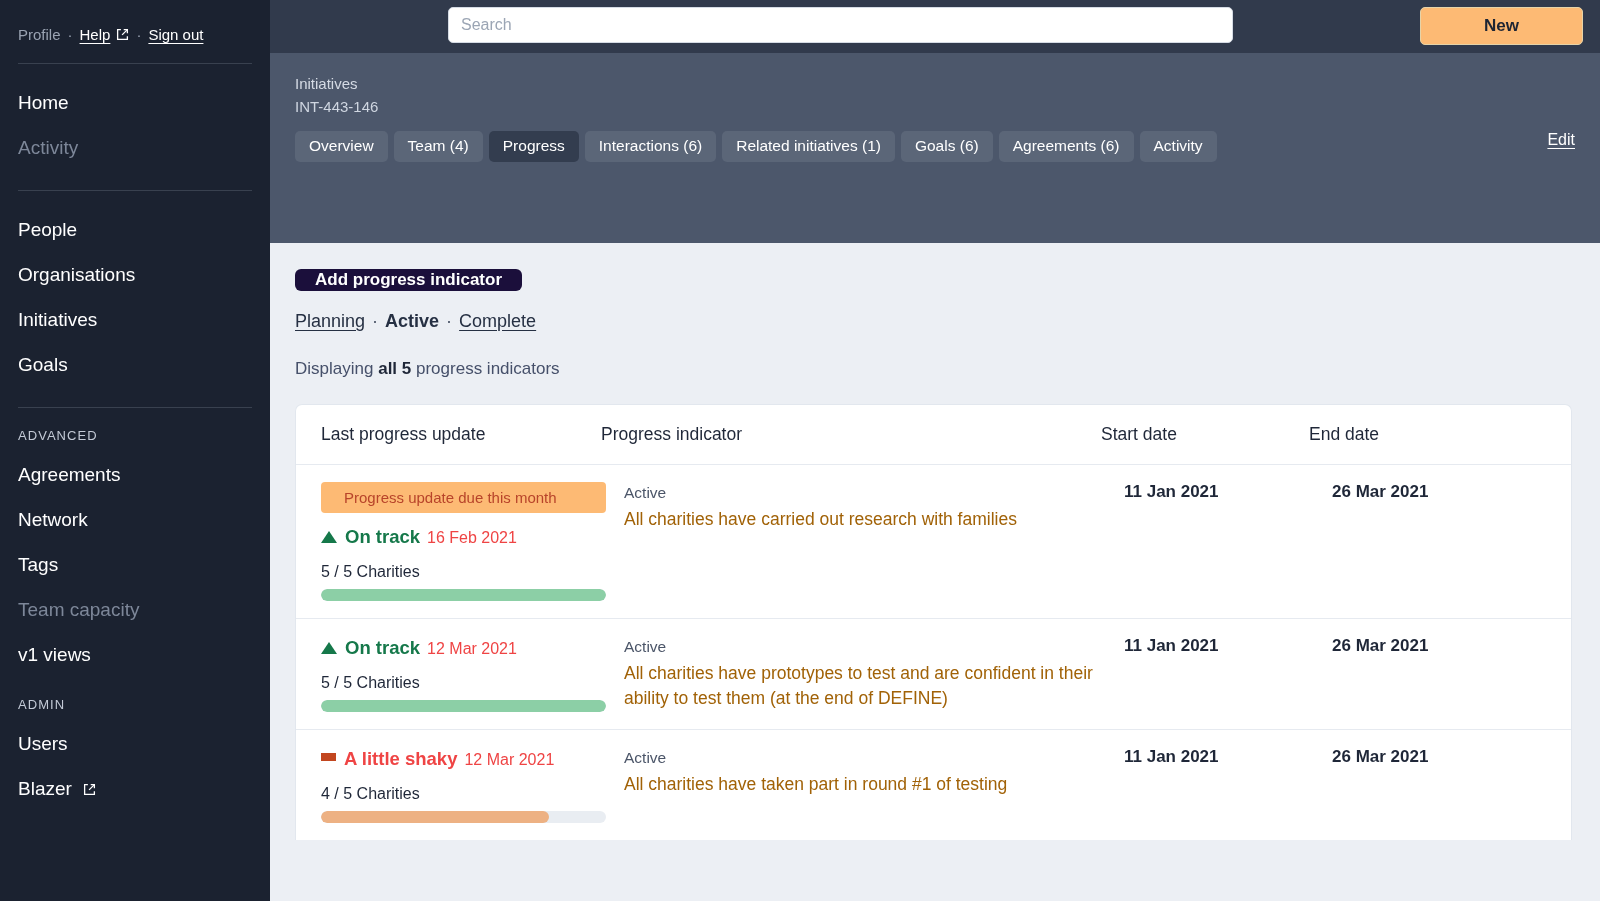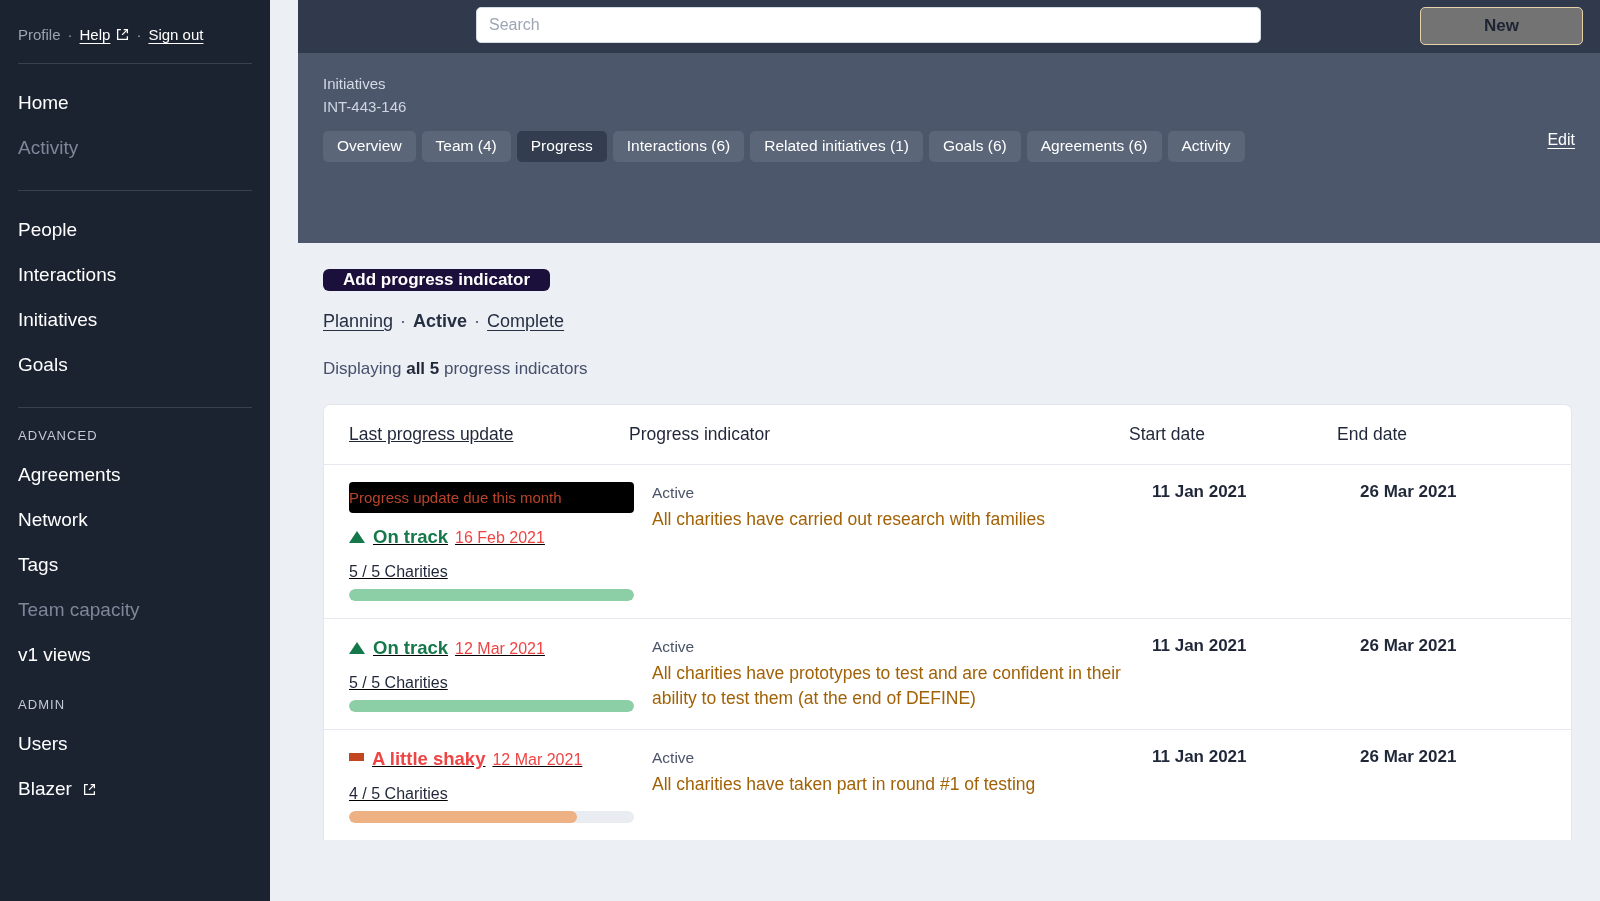--- a/index.html
+++ b/index.html
@@ -2,21 +2,21 @@
 <html><head>
 <meta charset="utf-8">
 <style>
   * { box-sizing: border-box; margin: 0; padding: 0; }
   html, body {
     width: 1600px; height: 901px;
     font-family: "Liberation Sans", sans-serif;
     background: #eceff4;
     overflow: hidden;
   }
-  .app { display: flex; width: 1600px; height: 901px; gap: 28px; }
+  .app { display: flex; width: 1600px; height: 901px; }
 
   
   .sidebar {
     width: 270px; flex: 0 0 270px;
     background: #1b2230;
     color: #ffffff;
     padding: 0 18px;
     height: 901px;
     overflow: hidden;
   }
@@ -76,21 +76,21 @@
     font-size: 16px;
     font-family: "Liberation Sans", sans-serif;
     color: #222b3a;
     padding: 0 12px;
     outline: none;
   }
   .search-input::placeholder { color: #9ba5b4; }
   .new-btn {
     position: absolute; right: 17px; top: 7px;
     width: 163px; height: 38px;
-    background: #737373;
+    background: #fdba74;
     border: 1px solid #e6d3a8;
     border-radius: 5px;
     font-size: 17px; font-weight: bold;
     color: #1d2433;
     font-family: "Liberation Sans", sans-serif;
     cursor: pointer;
   }
 
   .pagehead {
     background: #4c576b;
@@ -153,31 +153,31 @@
     background: #ffffff;
     border-radius: 7px 7px 0 0;
     border: 1px solid #e2e7ee;
     border-bottom: none;
     overflow: hidden;
   }
   .trow { display: flex; border-bottom: 1px solid #e6eaf0; }
   .trow:last-child { border-bottom: none; }
   .th-row { border-bottom: 1px solid #e6eaf0; }
   .cell { padding: 17px 0 17px 0; }
-  .c1 { flex: 0 0 305px; padding-left: 25px; padding-right: 18px; text-decoration: underline; }
+  .c1 { flex: 0 0 305px; padding-left: 25px; padding-right: 18px; }
   .c2 { flex: 0 0 500px; padding-right: 25px; }
   .c3 { flex: 0 0 208px; }
   .c4 { flex: 1 1 auto; }
   .th { font-size: 17.5px; color: #1f2738; padding-top: 19px; padding-bottom: 19px; }
 
   .due-badge {
-    background: #000000;
+    background: #fdba74;
     color: #b8442a;
     font-size: 15px;
-    padding: 7px 0;
+    padding: 7px 23px;
     border-radius: 4px;
     display: block;
     margin-bottom: 12px;
   }
   .status-line { display: flex; align-items: baseline; gap: 7px; line-height: 24px; }
   .status-name { font-size: 18.5px; font-weight: bold; }
   .status-name.ontrack { color: #15784a; }
   .status-name.shaky { color: #ef4444; }
   .status-date { font-size: 16px; color: #ef4444; }
   .marker { display: inline-block; margin-right: 1px; }
@@ -227,21 +227,21 @@
     </div>
 
     <div class="side-div"></div>
 
     <div class="nav-item">Home</div>
     <div class="nav-item muted">Activity</div>
 
     <div class="side-div"></div>
 
     <div class="nav-item">People</div>
-    <div class="nav-item">Interactions</div>
+    <div class="nav-item">Organisations</div>
     <div class="nav-item">Initiatives</div>
     <div class="nav-item">Goals</div>
 
     <div class="side-div"></div>
 
     <div class="nav-head">ADVANCED</div>
     <div class="nav-item">Agreements</div>
     <div class="nav-item">Network</div>
     <div class="nav-item">Tags</div>
     <div class="nav-item muted">Team capacity</div>

